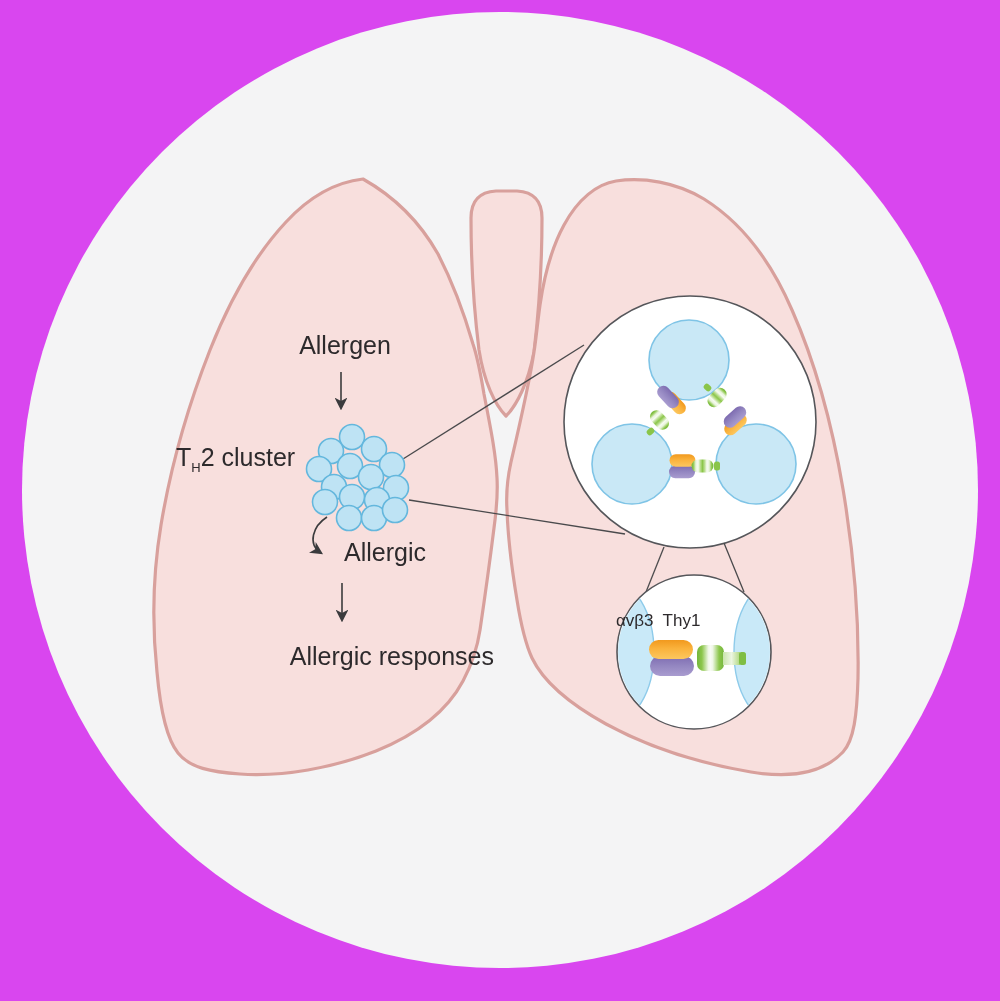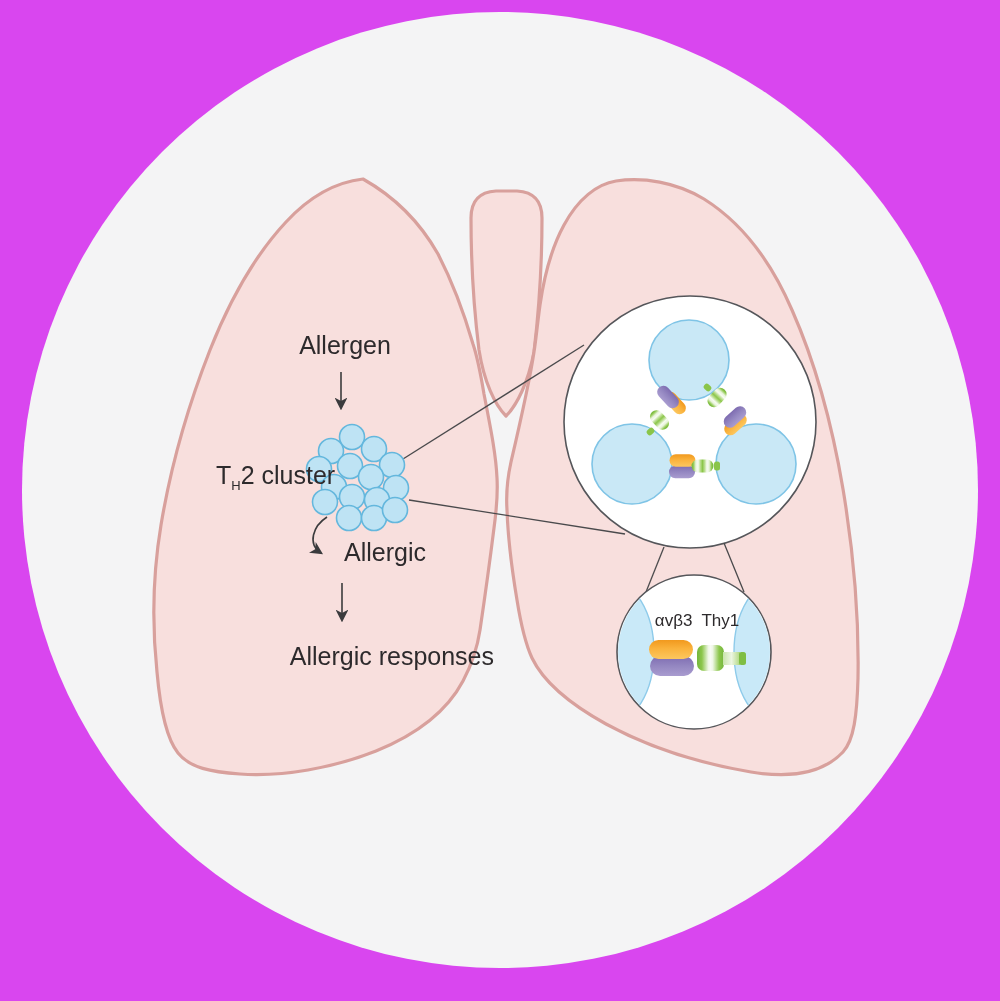--- a/index.html
+++ b/index.html
@@ -1,25 +1,25 @@
 <!DOCTYPE html>
 <html><head>
 <meta charset="utf-8">
 <style>
   html,body{margin:0;padding:0;background:#FFFFFF;}
   .stage{position:relative;width:1000px;height:1001px;background:#d946ef;overflow:hidden;
          font-family:"Liberation Sans", sans-serif;}
   .stage svg{position:absolute;left:0;top:0;}
   .lbl{position:absolute;color:#2D2A2C;font-size:25px;line-height:1.1;white-space:nowrap;}
   .lbl.allergen{left:245px;top:332px;width:200px;text-align:center;}
-  .lbl.th2{left:176px;top:462px;margin-left:40px;}
+  .lbl.th2{left:176px;top:444px;}
   .lbl.th2 .sub{font-size:13px;vertical-align:-6px;}
   .lbl.cytokines{left:344px;top:539px;}
   .lbl.allergic{left:174px;top:643px;width:320px;text-align:right;}
-  .lbl.inset{left:616px;top:612px;width:162px;text-align:center;font-size:17px;}
+  .lbl.inset{left:616px;top:612px;width:162px;font-size:17px;}
   .lbl.inset .avb3{margin-right:9px;}
 </style>
 </head>
 <body>
 
 <div class="stage">
 
 <svg width="1000" height="1001" viewBox="0 0 1000 1001">
   <defs>
     <linearGradient id="gY" x1="0" y1="0" x2="0" y2="1">

